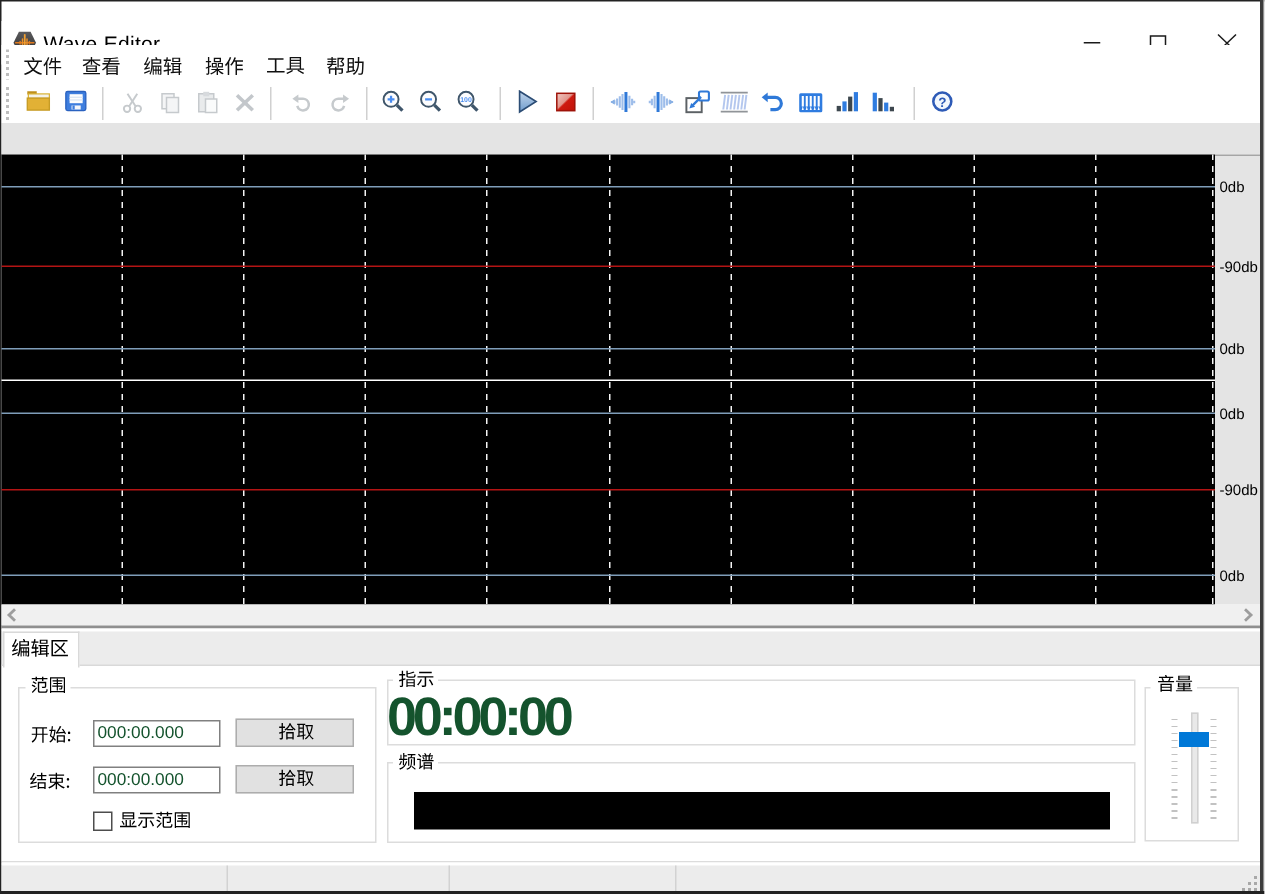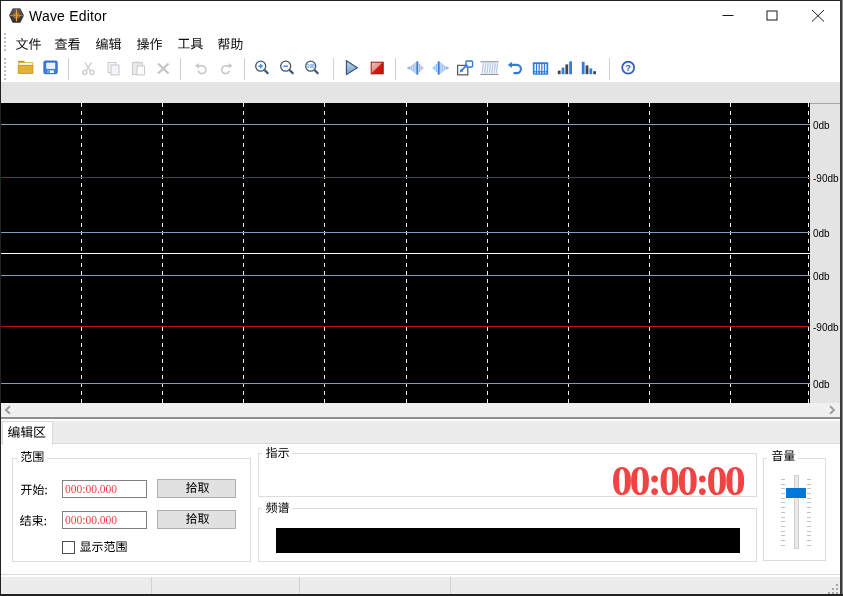--- a/index.html
+++ b/index.html
@@ -16,21 +16,21 @@
 </style>
 </head>
 <body>
 
 <div class="abs" style="left:0;top:0;width:843px;height:1px;background:#222;"></div>
 <div class="abs" style="left:0;top:0;width:1px;height:596px;background:#222;"></div>
 <div class="abs" style="left:840px;top:0;width:2px;height:596px;background:#3c3c3c;"></div>
 <div class="abs" style="left:842px;top:0;width:1px;height:596px;background:#909090;"></div>
 <div class="abs" style="left:0;top:594px;width:843px;height:2px;background:#222;"></div>
 
-<div class="abs" style="left:1px;top:1px;width:839px;height:29px;background:#fff;">
+<div class="abs" style="left:1px;top:14px;width:839px;height:29px;background:#fff;">
   <svg class="abs" style="left:7px;top:6px" width="17" height="17" viewBox="0 0 17 17">
     <defs>
       <linearGradient id="hexg" x1="0" y1="0" x2="0" y2="1">
         <stop offset="0" stop-color="#5a5a5c"></stop>
           <stop offset="1" stop-color="#2e2e30"></stop>
       </linearGradient>
       <linearGradient id="pulse" x1="0" y1="0" x2="0" y2="1">
         <stop offset="0" stop-color="#f2b03a"></stop>
           <stop offset="1" stop-color="#e0551e"></stop>
       </linearGradient>
@@ -322,21 +322,21 @@
 <div class="abs" style="left:1px;top:417px;width:839px;height:1.5px;background:#8f8f8f;"></div>
 <div class="abs" style="left:1px;top:418.5px;width:839px;height:2px;background:#fff;"></div>
 
 <div class="abs" style="left:1px;top:420.5px;width:839px;height:23px;background:#ececec;border-bottom:1px solid #d9d9d9;">
   <div class="abs" style="left:0.5px;top:0;width:51px;height:24px;background:#fff;border:1px solid #d9d9d9;border-bottom:none;z-index:3;"></div>
     <svg class="abs" style="left:6.7px;top:5.27px;z-index:4" width="38.3" height="12.9" viewBox="0 0 38.3 12.9">
       <path transform="translate(-0.49,10.83)" d="M0.5 -0.7 0.7 0.2C1.8 -0.2 3.1 -0.8 4.4 -1.3L4.2 -2.1C2.9 -1.5 1.5 -1 0.5 -0.7ZM0.8 -5.4C1 -5.5 1.3 -5.6 2.6 -5.8C2.1 -4.9 1.7 -4.3 1.5 -4C1.1 -3.6 0.8 -3.2 0.6 -3.2C0.7 -2.9 0.8 -2.5 0.9 -2.3C1.1 -2.5 1.5 -2.6 4.3 -3.3C4.3 -3.5 4.3 -3.8 4.3 -4.1L2.1 -3.6C3 -4.8 3.9 -6.2 4.7 -7.6L3.9 -8.1C3.7 -7.6 3.4 -7.1 3.1 -6.6L1.7 -6.5C2.4 -7.6 3.1 -9 3.7 -10.4L2.8 -10.8C2.3 -9.2 1.4 -7.5 1.2 -7.1C0.9 -6.7 0.7 -6.3 0.5 -6.3C0.6 -6.1 0.7 -5.6 0.8 -5.4ZM8 -4.5V-2.6H6.9V-4.5ZM8.6 -4.5H9.5V-2.6H8.6ZM6.2 -5.3V0.9H6.9V-1.8H8V0.6H8.6V-1.8H9.5V0.6H10.2V-1.8H11.1V0.1C11.1 0.2 11.1 0.2 11 0.2C10.9 0.2 10.7 0.2 10.4 0.2C10.5 0.4 10.6 0.7 10.6 0.9C11.1 0.9 11.4 0.9 11.6 0.8C11.9 0.7 11.9 0.4 11.9 0.1V-5.3L11.1 -5.3ZM10.2 -4.5H11.1V-2.6H10.2ZM7.7 -10.6C7.9 -10.2 8.2 -9.8 8.3 -9.4H5.3V-6.6C5.3 -4.6 5.2 -1.8 4 0.3C4.2 0.4 4.6 0.6 4.8 0.8C6 -1.3 6.2 -4.3 6.2 -6.4H11.8V-9.4H9.3C9.2 -9.8 8.9 -10.4 8.6 -10.8ZM6.2 -8.6H10.9V-7.2H6.2Z M19.9 -9.6H23.3V-8.3H19.9ZM19 -10.3V-7.6H24.2V-10.3ZM13.8 -4.2C13.9 -4.4 14.3 -4.4 14.8 -4.4H15.9V-2.6L13.3 -2.1L13.5 -1.2L15.9 -1.7V1H16.8V-1.9L18.3 -2.2L18.2 -3L16.8 -2.7V-4.4H18V-5.3H16.8V-7.3H15.9V-5.3H14.7C15.1 -6.2 15.4 -7.2 15.7 -8.3H18.1V-9.2H16C16.1 -9.7 16.2 -10.1 16.2 -10.6L15.3 -10.8C15.2 -10.3 15.1 -9.7 15 -9.2H13.4V-8.3H14.8C14.5 -7.3 14.3 -6.5 14.1 -6.1C13.9 -5.6 13.8 -5.2 13.5 -5.1C13.6 -4.9 13.8 -4.4 13.8 -4.2ZM23.2 -6V-4.9H20V-6ZM17.9 -1 18.1 -0.1 23.2 -0.5V1H24.1V-0.6L25.1 -0.7L25.1 -1.5L24.1 -1.4V-6H25V-6.8H18.2V-6H19.1V-1ZM23.2 -4.2V-3.1H20V-4.2ZM23.2 -2.4V-1.3L20 -1.1V-2.4Z M37.5 -10.1H26.8V0.6H37.8V-0.3H27.8V-9.1H37.5ZM28.9 -7.5C29.9 -6.7 31 -5.7 32.1 -4.7C31 -3.6 29.7 -2.6 28.5 -1.9C28.7 -1.7 29.1 -1.4 29.3 -1.2C30.5 -2 31.6 -3 32.7 -4.1C33.9 -3 34.8 -2 35.5 -1.2L36.3 -1.9C35.6 -2.7 34.5 -3.7 33.4 -4.8C34.3 -5.8 35.2 -7 35.9 -8.2L35 -8.5C34.3 -7.4 33.6 -6.4 32.7 -5.4C31.7 -6.3 30.6 -7.3 29.6 -8.1Z" fill="#000"></path>
     </svg>
 </div>
 
-<div id="panel" class="abs" style="left:1px;top:444px;width:716px;height:130px;background:#fff;font-size:12px;color:#ef4444;font-family:Liberation Serif, serif;">
+<div id="panel" class="abs" style="left:1px;top:444px;width:716px;height:130px;background:#fff;font-size:12px;color:#14532d;">
 
   <div class="abs" style="left:11px;top:13.5px;width:239px;height:104px;border:1px solid #dcdcdc;"></div>
   <div class="abs" style="left:16px;top:5px;width:30px;height:12px;background:#fff;"></div>
     <svg class="abs" style="left:19.8px;top:6.99px" width="23.4" height="12.0" viewBox="0 0 23.4 12.0">
       <path transform="translate(-0.67,10.08)" d="M0.9 0.2 1.5 0.9C2.4 0 3.5 -1.2 4.3 -2.2L3.8 -2.9C2.9 -1.8 1.7 -0.5 0.9 0.2ZM1.4 -6.3C2.1 -5.9 3.1 -5.3 3.6 -5L4.1 -5.7C3.6 -6 2.6 -6.6 1.9 -6.9ZM0.7 -4.1C1.4 -3.7 2.4 -3.2 2.9 -2.9L3.4 -3.6C2.9 -3.9 1.9 -4.4 1.2 -4.7ZM4.9 -6.5V-0.8C4.9 0.5 5.4 0.8 6.8 0.8C7.1 0.8 9.4 0.8 9.8 0.8C11.1 0.8 11.4 0.3 11.5 -1.4C11.3 -1.4 10.9 -1.6 10.7 -1.7C10.6 -0.4 10.5 -0.1 9.7 -0.1C9.2 -0.1 7.2 -0.1 6.8 -0.1C6 -0.1 5.8 -0.2 5.8 -0.8V-5.6H9.6V-3.5C9.6 -3.3 9.5 -3.3 9.3 -3.2C9.1 -3.2 8.3 -3.2 7.5 -3.3C7.6 -3 7.8 -2.7 7.8 -2.4C8.8 -2.4 9.5 -2.4 9.9 -2.5C10.3 -2.7 10.5 -3 10.5 -3.5V-6.5ZM7.7 -10.1V-9H4.3V-10.1H3.4V-9H0.7V-8.2H3.4V-7H4.3V-8.2H7.7V-7H8.6V-8.2H11.3V-9H8.6V-10.1Z M14.7 -7.5V-6.7H17.5V-5.8H15.2V-5H17.5V-4H14.5V-3.2H17.5V-0.8H18.3V-3.2H20.6C20.5 -2.6 20.4 -2.3 20.3 -2.1C20.2 -2.1 20.1 -2.1 20 -2.1C19.8 -2.1 19.4 -2.1 19 -2.1C19.1 -1.9 19.2 -1.6 19.2 -1.4C19.6 -1.4 20.1 -1.4 20.3 -1.4C20.6 -1.4 20.8 -1.5 20.9 -1.6C21.2 -1.9 21.3 -2.4 21.4 -3.7C21.4 -3.8 21.4 -4 21.4 -4H18.3V-5H20.9V-5.8H18.3V-6.7H21.3V-7.5H18.3V-8.5H17.5V-7.5ZM13 -9.6V0.9H13.8V0.4H22.2V0.9H23V-9.6ZM13.8 -0.4V-8.8H22.2V-0.4Z" fill="#000"></path>
     </svg>
   <svg class="abs" style="left:19.8px;top:39.95px" width="26.8" height="12.1" viewBox="0 0 26.8 12.1">
       <path transform="translate(-0.62,10.09)" d="M7.8 -8.4V-5H4.4V-5.5V-8.4ZM0.6 -5V-4.2H3.5C3.3 -2.5 2.7 -0.9 0.6 0.3C0.9 0.5 1.2 0.8 1.4 1C3.6 -0.4 4.2 -2.3 4.4 -4.2H7.8V1H8.7V-4.2H11.4V-5H8.7V-8.4H11V-9.3H1.1V-8.4H3.5V-5.5L3.5 -5Z M17.5 -3.9V1H18.4V0.4H22V0.9H22.9V-3.9ZM18.4 -0.4V-3.1H22V-0.4ZM17.1 -4.9C17.5 -5 18 -5.1 22.5 -5.4C22.6 -5.1 22.8 -4.8 22.9 -4.6L23.6 -5C23.3 -5.9 22.4 -7.3 21.6 -8.3L20.9 -8C21.3 -7.5 21.7 -6.8 22.1 -6.2L18.2 -6C19 -7 19.8 -8.4 20.5 -9.8L19.5 -10.1C18.9 -8.6 17.9 -7 17.6 -6.5C17.3 -6.1 17.1 -5.8 16.8 -5.8C17 -5.5 17.1 -5.1 17.1 -4.9ZM14.4 -6.8H15.8C15.6 -5.2 15.4 -3.9 15 -2.9C14.6 -3.2 14.1 -3.5 13.7 -3.8C14 -4.7 14.2 -5.7 14.4 -6.8ZM12.8 -3.5C13.4 -3.1 14 -2.6 14.6 -2.1C14.1 -1 13.3 -0.2 12.5 0.2C12.7 0.4 12.9 0.7 13 0.9C13.9 0.4 14.7 -0.4 15.3 -1.5C15.7 -1 16.1 -0.6 16.4 -0.3L16.9 -1C16.6 -1.4 16.2 -1.8 15.6 -2.3C16.2 -3.7 16.5 -5.4 16.7 -7.6L16.1 -7.6L16 -7.6H14.6C14.7 -8.4 14.9 -9.2 15 -10L14.1 -10C14.1 -9.3 13.9 -8.5 13.8 -7.6H12.5V-6.8H13.6C13.4 -5.5 13.1 -4.4 12.8 -3.5Z M25.7 -4.7C26.1 -4.7 26.5 -5 26.5 -5.5C26.5 -6 26.1 -6.4 25.7 -6.4C25.2 -6.4 24.9 -6 24.9 -5.5C24.9 -5 25.2 -4.7 25.7 -4.7ZM25.7 0.2C26.1 0.2 26.5 -0.2 26.5 -0.7C26.5 -1.2 26.1 -1.5 25.7 -1.5C25.2 -1.5 24.9 -1.2 24.9 -0.7C24.9 -0.2 25.2 0.2 25.7 0.2Z" fill="#000"></path>
     </svg>
   <div class="abs" style="left:61px;top:35.5px;width:85px;height:18px;border:1px solid #808080;background:#fff;line-height:16px;padding-left:2px;font-size:11.5px;">000:00.000</div>
@@ -355,21 +355,21 @@
   <div class="abs" style="left:61px;top:97px;width:13px;height:13px;border:1px solid #4d4d4d;background:#fff;"></div>
   <svg class="abs" style="left:78.8px;top:97.49px" width="47.6" height="12.0" viewBox="0 0 47.6 12.0">
       <path transform="translate(-0.48,10.08)" d="M2.9 -6.8H9.1V-5.6H2.9ZM2.9 -8.8H9.1V-7.5H2.9ZM2.1 -9.5V-4.9H10V-9.5ZM9.8 -4C9.4 -3.2 8.7 -2.2 8.2 -1.5L8.9 -1.2C9.4 -1.8 10.1 -2.8 10.6 -3.6ZM1.5 -3.6C2 -2.8 2.6 -1.7 2.8 -1.1L3.6 -1.5C3.3 -2.1 2.7 -3.1 2.2 -3.9ZM6.9 -4.4V-0.5H5.1V-4.4H4.2V-0.5H0.5V0.4H11.5V-0.5H7.7V-4.4Z M14.8 -4.2C14.3 -2.9 13.4 -1.5 12.4 -0.7C12.6 -0.6 13.1 -0.3 13.2 -0.1C14.2 -1.1 15.1 -2.5 15.7 -4ZM20.2 -3.8C21.1 -2.7 22 -1.1 22.3 -0.1L23.2 -0.5C22.8 -1.5 21.9 -3.1 21 -4.2ZM13.8 -9.2V-8.3H22.2V-9.2ZM12.7 -6.3V-5.4H17.5V-0.2C17.5 -0 17.5 0 17.2 0C17 0 16.2 0 15.4 0C15.6 0.3 15.7 0.7 15.7 0.9C16.8 0.9 17.5 0.9 17.9 0.8C18.4 0.6 18.5 0.4 18.5 -0.2V-5.4H23.3V-6.3Z M24.9 0.2 25.5 0.9C26.4 0 27.5 -1.2 28.3 -2.2L27.8 -2.9C26.9 -1.8 25.7 -0.5 24.9 0.2ZM25.4 -6.3C26.1 -5.9 27.1 -5.3 27.6 -5L28.1 -5.7C27.6 -6 26.6 -6.6 25.9 -6.9ZM24.7 -4.1C25.4 -3.7 26.4 -3.2 26.9 -2.9L27.4 -3.6C26.9 -3.9 25.9 -4.4 25.2 -4.7ZM28.9 -6.5V-0.8C28.9 0.5 29.4 0.8 30.8 0.8C31.1 0.8 33.4 0.8 33.8 0.8C35.1 0.8 35.4 0.3 35.5 -1.4C35.3 -1.4 34.9 -1.6 34.7 -1.7C34.6 -0.4 34.5 -0.1 33.7 -0.1C33.2 -0.1 31.2 -0.1 30.8 -0.1C30 -0.1 29.8 -0.2 29.8 -0.8V-5.6H33.6V-3.5C33.6 -3.3 33.5 -3.3 33.3 -3.2C33.1 -3.2 32.3 -3.2 31.5 -3.3C31.6 -3 31.8 -2.7 31.8 -2.4C32.8 -2.4 33.5 -2.4 33.9 -2.5C34.3 -2.7 34.5 -3 34.5 -3.5V-6.5ZM31.7 -10.1V-9H28.3V-10.1H27.4V-9H24.7V-8.2H27.4V-7H28.3V-8.2H31.7V-7H32.6V-8.2H35.3V-9H32.6V-10.1Z M38.7 -7.5V-6.7H41.5V-5.8H39.2V-5H41.5V-4H38.5V-3.2H41.5V-0.8H42.3V-3.2H44.6C44.5 -2.6 44.4 -2.3 44.3 -2.1C44.2 -2.1 44.1 -2.1 44 -2.1C43.8 -2.1 43.4 -2.1 43 -2.1C43.1 -1.9 43.2 -1.6 43.2 -1.4C43.6 -1.4 44.1 -1.4 44.3 -1.4C44.6 -1.4 44.8 -1.5 44.9 -1.6C45.2 -1.9 45.3 -2.4 45.4 -3.7C45.4 -3.8 45.4 -4 45.4 -4H42.3V-5H44.9V-5.8H42.3V-6.7H45.3V-7.5H42.3V-8.5H41.5V-7.5ZM37 -9.6V0.9H37.8V0.4H46.2V0.9H47V-9.6ZM37.8 -0.4V-8.8H46.2V-0.4Z" fill="#000"></path>
     </svg>
 
   <div class="abs" style="left:257px;top:9px;width:499px;height:43.5px;border:1px solid #dcdcdc;"></div>
   <div class="abs" style="left:261px;top:1px;width:30px;height:12px;background:#fff;"></div>
     <svg class="abs" style="left:264.8px;top:3.48px" width="23.9" height="12.0" viewBox="0 0 23.9 12.0">
       <path transform="translate(-0.37,10.08)" d="M10 -9.4C9.1 -9 7.6 -8.5 6.2 -8.2V-10H5.3V-6.6C5.3 -5.6 5.7 -5.3 7.1 -5.3C7.3 -5.3 9.6 -5.3 9.9 -5.3C11 -5.3 11.3 -5.7 11.5 -7.3C11.2 -7.4 10.8 -7.5 10.6 -7.6C10.6 -6.3 10.5 -6.1 9.8 -6.1C9.3 -6.1 7.5 -6.1 7.1 -6.1C6.3 -6.1 6.2 -6.2 6.2 -6.6V-7.5C7.7 -7.8 9.5 -8.2 10.7 -8.7ZM6.1 -1.6H10.1V-0.3H6.1ZM6.1 -2.3V-3.5H10.1V-2.3ZM5.3 -4.3V0.9H6.1V0.4H10.1V0.9H10.9V-4.3ZM2.2 -10.1V-7.7H0.5V-6.8H2.2V-4.2L0.4 -3.7L0.6 -2.8L2.2 -3.3V-0.1C2.2 0.1 2.1 0.1 2 0.1C1.8 0.1 1.3 0.1 0.8 0.1C0.9 0.4 1 0.7 1.1 0.9C1.9 1 2.3 0.9 2.7 0.8C3 0.6 3.1 0.4 3.1 -0.1V-3.6L4.7 -4.1L4.6 -4.9L3.1 -4.5V-6.8H4.5V-7.7H3.1V-10.1Z M14.8 -4.2C14.3 -2.9 13.4 -1.5 12.4 -0.7C12.6 -0.6 13.1 -0.3 13.2 -0.1C14.2 -1.1 15.1 -2.5 15.7 -4ZM20.2 -3.8C21.1 -2.7 22 -1.1 22.3 -0.1L23.2 -0.5C22.8 -1.5 21.9 -3.1 21 -4.2ZM13.8 -9.2V-8.3H22.2V-9.2ZM12.7 -6.3V-5.4H17.5V-0.2C17.5 -0 17.5 0 17.2 0C17 0 16.2 0 15.4 0C15.6 0.3 15.7 0.7 15.7 0.9C16.8 0.9 17.5 0.9 17.9 0.8C18.4 0.6 18.5 0.4 18.5 -0.2V-5.4H23.3V-6.3Z" fill="#000"></path>
     </svg>
-  <div class="abs" style="left:257px;top:13px;width:485px;text-align:right;font-size:42px;font-weight:bold;letter-spacing:-2.8px;">00:00:00</div>
+  <div class="abs" style="left:257px;top:13px;width:485px;text-align:left;font-size:36px;font-weight:bold;letter-spacing:-2.8px;">00:00:00</div>
 
   <div class="abs" style="left:257px;top:64px;width:499px;height:54px;border:1px solid #dcdcdc;"></div>
   <div class="abs" style="left:261px;top:56px;width:30px;height:12px;background:#fff;"></div>
     <svg class="abs" style="left:264.8px;top:57.94px" width="24.1" height="12.1" viewBox="0 0 24.1 12.1">
       <path transform="translate(-0.44,10.12)" d="M8.4 -6C8.4 -1.8 8.3 -0.4 5.4 0.4C5.5 0.5 5.7 0.8 5.8 1C8.9 0.1 9.1 -1.5 9.2 -6ZM8.7 -1C9.5 -0.4 10.6 0.5 11.1 1L11.6 0.4C11.1 -0.1 10 -0.9 9.2 -1.5ZM5.1 -4.6C4.5 -2.1 3.1 -0.5 0.6 0.3C0.8 0.5 1 0.8 1.1 1C3.8 0 5.3 -1.7 5.9 -4.5ZM1.6 -4.8C1.4 -3.9 1 -3 0.4 -2.4C0.6 -2.3 1 -2.1 1.1 -1.9C1.6 -2.6 2.1 -3.6 2.4 -4.6ZM6.5 -7.3V-1.6H7.3V-6.6H10.2V-1.7H11.1V-7.3H8.9L9.4 -8.6H11.4V-9.4H6.2V-8.6H8.5C8.4 -8.2 8.2 -7.7 8.1 -7.3ZM1.4 -9V-6.3H0.5V-5.5H3V-1.9H3.8V-5.5H6V-6.3H4V-7.8H5.7V-8.6H4V-10.1H3.2V-6.3H2.1V-9Z M13.1 -9.2C13.7 -8.6 14.4 -7.8 14.7 -7.3L15.4 -7.9C15 -8.4 14.3 -9.2 13.7 -9.7ZM16 -7.2C16.4 -6.8 16.8 -6.1 17 -5.7L17.6 -6.1C17.4 -6.5 17 -7.1 16.6 -7.6ZM22.3 -7.5C22.1 -7.1 21.7 -6.4 21.3 -6L21.9 -5.7C22.3 -6.1 22.7 -6.7 23 -7.2ZM12.5 -6.3V-5.5H14.2V-1C14.2 -0.5 13.8 -0.2 13.6 -0.1C13.8 0.1 14 0.5 14.1 0.7C14.2 0.5 14.5 0.3 16.4 -1.1C16.3 -1.3 16.2 -1.6 16.1 -1.9L15 -1.1V-6.3ZM15.6 -5.4V-4.6H23.5V-5.4H21V-7.8H23.1V-8.6H21.1C21.3 -9 21.6 -9.4 21.9 -9.8L21.1 -10.1C20.9 -9.7 20.6 -9 20.3 -8.6H18.4L18.7 -8.8C18.6 -9.1 18.2 -9.7 17.8 -10.1L17.2 -9.8C17.5 -9.4 17.8 -8.9 18 -8.6H16V-7.8H18.1V-5.4ZM18.9 -7.8H20.1V-5.4H18.9ZM17.6 -1.5H21.6V-0.4H17.6ZM17.6 -2.2V-3.1H21.6V-2.2ZM16.8 -3.9V0.9H17.6V0.3H21.6V0.9H22.4V-3.9Z" fill="#000"></path>
     </svg>
   <div class="abs" style="left:275px;top:84px;width:464px;height:25px;background:#000;"></div>
 
   <div class="abs" style="left:761.5px;top:14px;width:63px;height:103px;border:1px solid #dcdcdc;"></div>
   <div class="abs" style="left:766px;top:5px;width:31px;height:12px;background:#fff;"></div>

